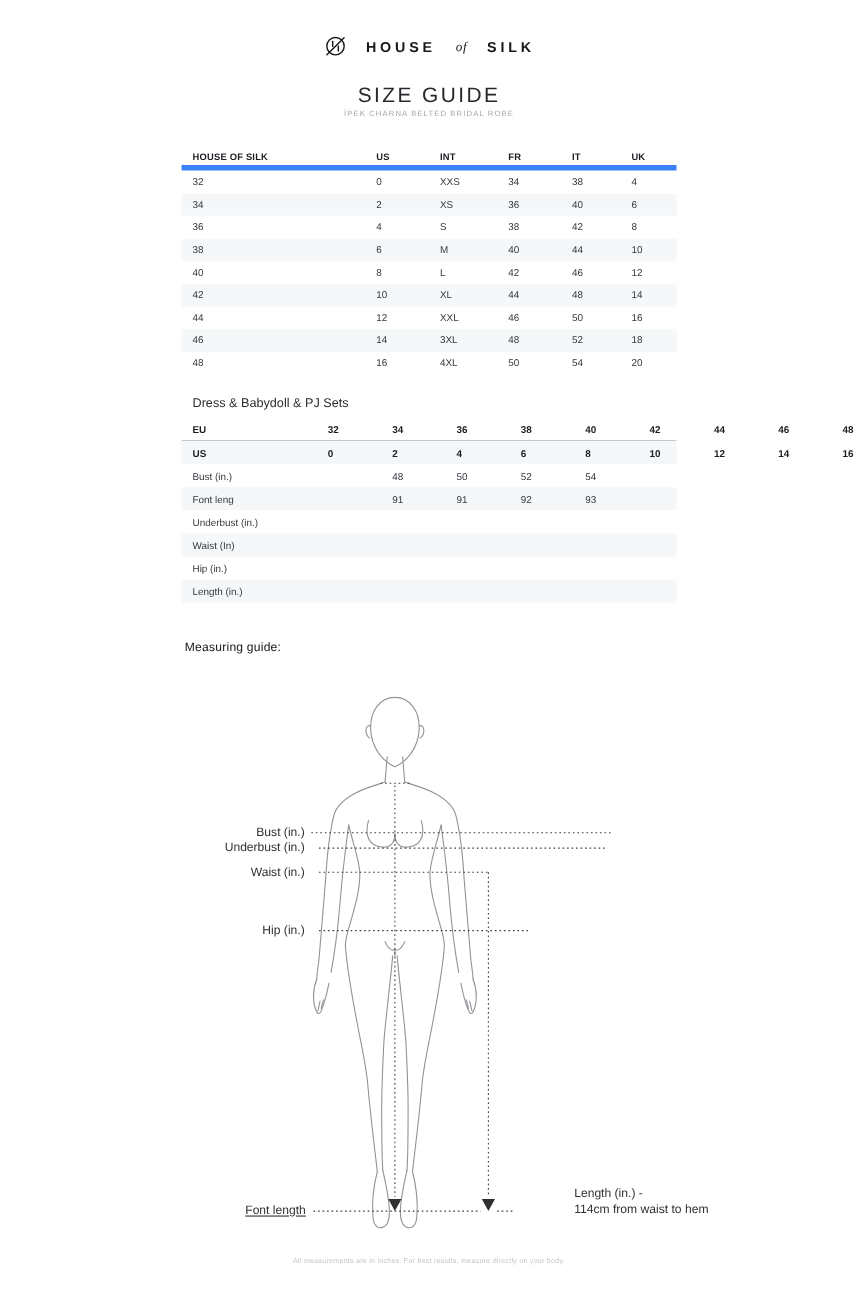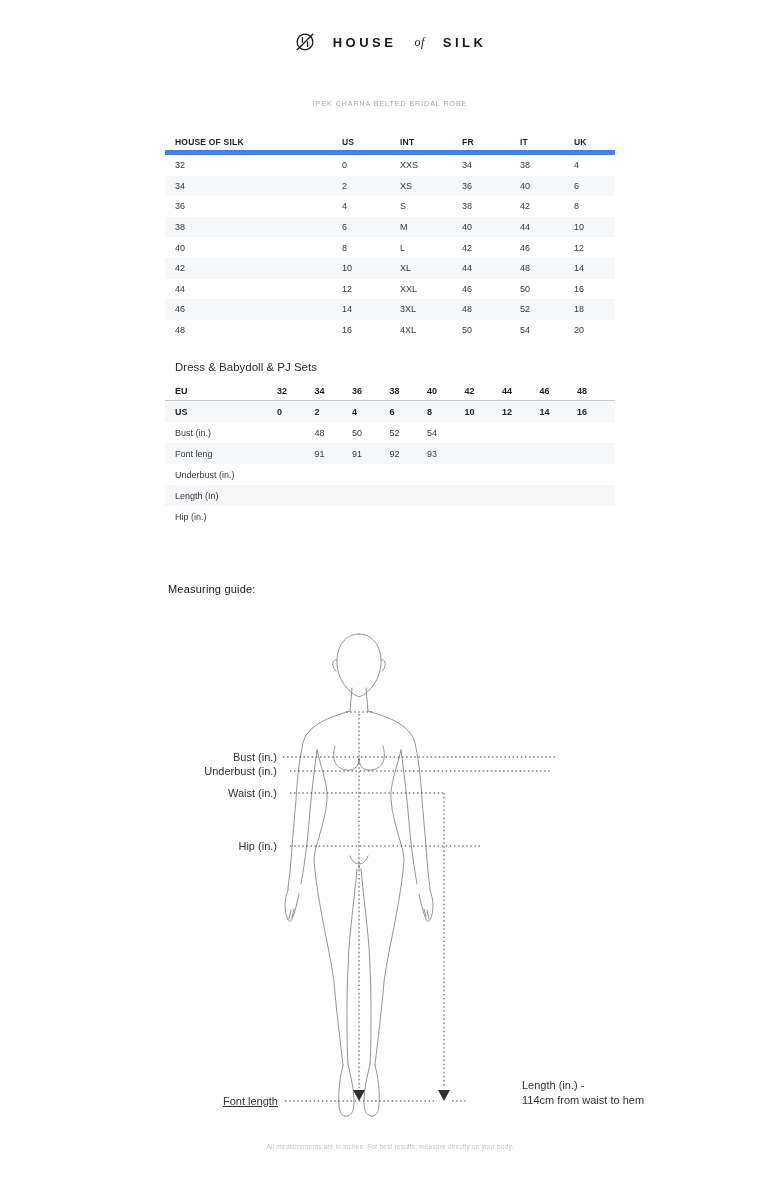--- a/index.html
+++ b/index.html
@@ -25,21 +25,21 @@
   .t1-row { display:grid; grid-template-columns:167px 58px 62px 58px 54px 51px;
     align-items:center; height:20.6px; font-size:9px; color:#33383d; }
   .t1-row.alt { background:#f6f7f9; }
   .t1-row.t1-head { height:21px; border-bottom:5px solid #3b82f6;
     font-weight:700; font-size:8.5px; color:#1b1f23; letter-spacing:0.2px; }
   .t1-cell { padding-left:10px; white-space:nowrap; }
   
   .t2-title { position:absolute; left:175px; top:361px; font-size:11.5px; color:#2a2d31; }
   .t2 { position:absolute; left:165px; top:381px; width:450px; }
   .t2-row { display:grid; grid-template-columns:112px repeat(9,37.5px);
-    align-items:center; height:21px; font-size:9px; color:#33383d; }
+    align-items:center; height:21px; font-size:9px; color:#33383d;gap:21px; }
   .t2-row.first { height:20px; border-bottom:1px solid #c6cacd; }
   .t2-row.alt { background:#f6f7f9; }
   .t2-row.head .t2-label, .t2-row.head .t2-cell { font-weight:700; color:#1b1f23; }
   .t2-label { padding-left:10px; white-space:nowrap; }
   .t2-cell { white-space:nowrap; }
   
   .measure-heading { position:absolute; left:168px; top:583px;
     font-size:11px; font-weight:500; color:#131518; letter-spacing:0.2px; }
   .figure-svg { position:absolute; left:200px; top:622px; }
   .m-label { position:absolute; font-size:11px; color:#2e3135; line-height:15px; white-space:nowrap; }
@@ -65,20 +65,21 @@
         <line x1="3.5" y1="20.5" x2="20.5" y2="3.5"></line>
         <line x1="9.2" y1="7.2" x2="9.2" y2="12.2"></line>
         <line x1="14.8" y1="11.8" x2="14.8" y2="16.8"></line>
       </g>
     </svg>
     <span class="brand-text">HOUSE</span>
     <span class="brand-text brand-of">of</span>
     <span class="brand-text">SILK</span>
   </div>
 
+  <div class="title">SIZE GUIDE</div>
   <div class="subtitle">İPEK CHARNA BELTED BRIDAL ROBE</div>
 
   <div class="t1">
       <div class="t1-row t1-head">
         <div class="t1-cell">HOUSE OF SILK</div>
         <div class="t1-cell">US</div>
         <div class="t1-cell">INT</div>
         <div class="t1-cell">FR</div>
         <div class="t1-cell">IT</div>
         <div class="t1-cell">UK</div>
@@ -213,33 +214,45 @@
         <div class="t2-cell"></div>
         <div class="t2-cell"></div>
         <div class="t2-cell"></div>
         <div class="t2-cell"></div>
         <div class="t2-cell"></div>
         <div class="t2-cell"></div>
         <div class="t2-cell"></div>
         <div class="t2-cell"></div>
       </div>
       <div class="t2-row alt">
-        <div class="t2-label">Length (In)</div>
+        <div class="t2-label">Waist (In)</div>
         <div class="t2-cell"></div>
         <div class="t2-cell"></div>
         <div class="t2-cell"></div>
         <div class="t2-cell"></div>
         <div class="t2-cell"></div>
         <div class="t2-cell"></div>
         <div class="t2-cell"></div>
         <div class="t2-cell"></div>
         <div class="t2-cell"></div>
       </div>
       <div class="t2-row">
         <div class="t2-label">Hip (in.)</div>
+        <div class="t2-cell"></div>
+        <div class="t2-cell"></div>
+        <div class="t2-cell"></div>
+        <div class="t2-cell"></div>
+        <div class="t2-cell"></div>
+        <div class="t2-cell"></div>
+        <div class="t2-cell"></div>
+        <div class="t2-cell"></div>
+        <div class="t2-cell"></div>
+      </div>
+      <div class="t2-row alt">
+        <div class="t2-label">Length (in.)</div>
         <div class="t2-cell"></div>
         <div class="t2-cell"></div>
         <div class="t2-cell"></div>
         <div class="t2-cell"></div>
         <div class="t2-cell"></div>
         <div class="t2-cell"></div>
         <div class="t2-cell"></div>
         <div class="t2-cell"></div>
         <div class="t2-cell"></div>
       </div>

